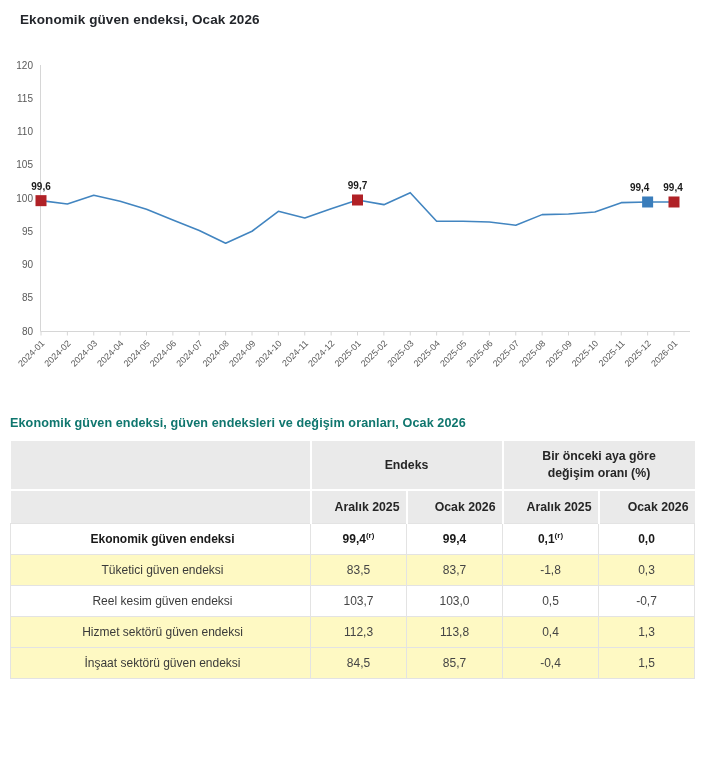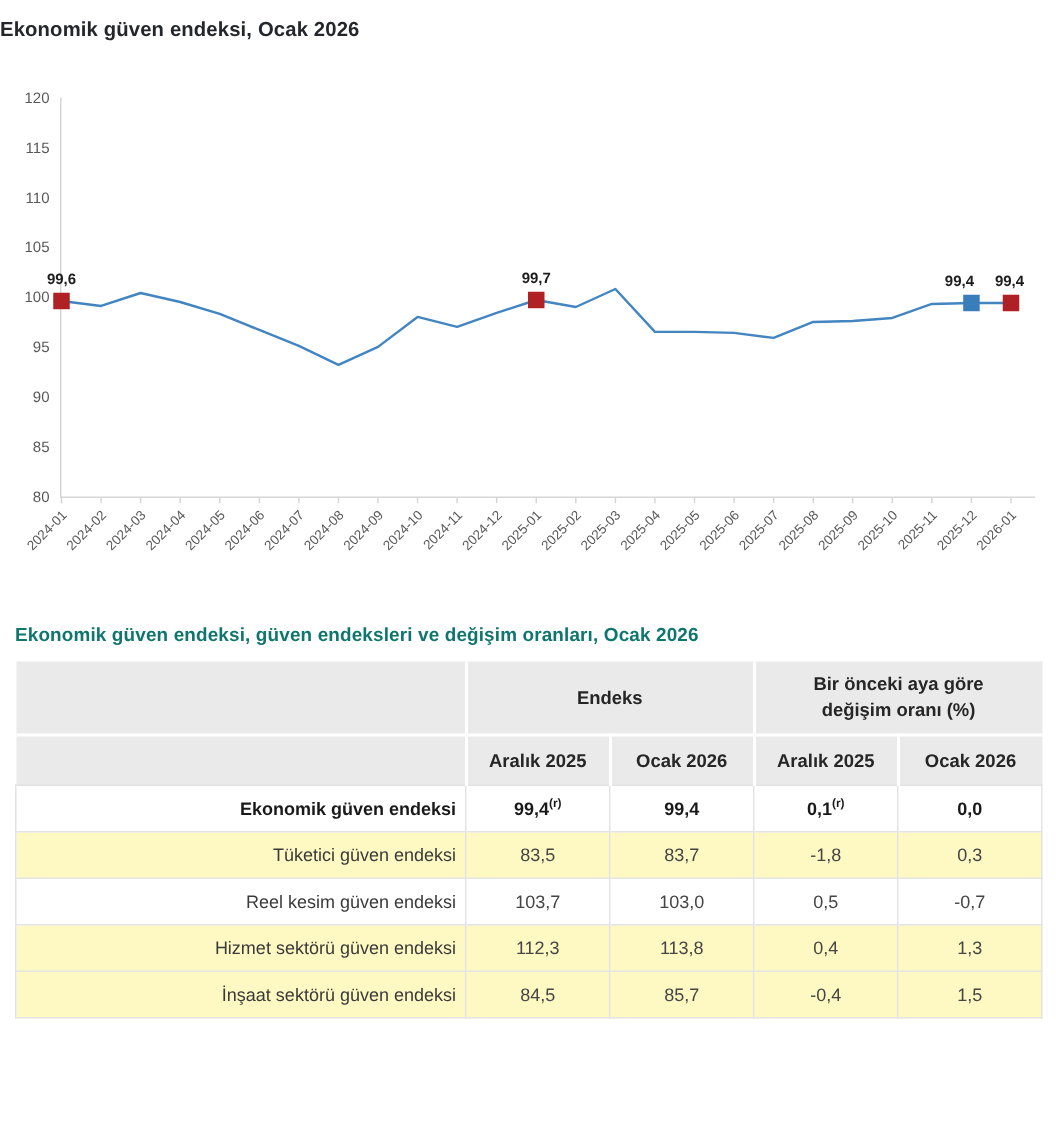--- a/index.html
+++ b/index.html
@@ -2,50 +2,50 @@
 <html><head>
 <meta charset="utf-8">
 <style>
   html,body{margin:0;padding:0;background:#fff;}
   .page{
     width:704px;height:758px;position:relative;overflow:hidden;background:#fff;
     font-family:"Liberation Sans",sans-serif;
   }
   .chart-title{
     font-size:13.5px;font-weight:700;color:#23262b;
-    padding:12px 10px 0 0;height:18px;letter-spacing:.1px;
+    padding:12px 10px 0 20px;height:18px;letter-spacing:.1px;
   }
   svg.chart{display:block;margin-top:14px;}
   .table-title{
     font-size:12.6px;font-weight:700;color:#0f766e;
     padding:0 10px;margin-top:26px;height:16px;letter-spacing:.1px;
   }
   table.ctab{
     border-collapse:collapse;table-layout:fixed;
     margin:9px 10px 0 10px;width:684px;
     font-size:12px;color:#3c3c3c;
   }
   table.ctab th{
     background:#eaeaea;font-weight:700;color:#262626;font-size:12.3px;
   }
   table.ctab th.gh{
     height:48px;text-align:center;vertical-align:middle;
     border-right:2px solid #fff;border-bottom:2px solid #fff;
     padding:0 28px;line-height:17px;
   }
   table.ctab th.ch{
-    height:30px;vertical-align:middle;
+    height:30px;text-align:right;vertical-align:middle;
     padding:1px 6px;border-right:2px solid #fff;
   }
   table.ctab th.last{border-right:none;}
   table.ctab tbody td{
     height:30px;border:1px solid #e3e3e3;
     padding:0 6px;text-align:center;vertical-align:middle;color:#454545;
   }
-  table.ctab tbody td.lbl{text-align:right;padding-left:10px;color:#3a3a3a;margin-left:20px;}
+  table.ctab tbody td.lbl{text-align:center;padding-left:10px;color:#3a3a3a;margin-left:20px;}
   table.ctab tbody tr.alt td{background:#fef9c3;}
   table.ctab tbody tr.bold td{font-weight:700;color:#191919;}
   table.ctab sup{font-size:8px;line-height:0;}
   .footnotes{padding:9px 10px 0 10px;font-size:11px;color:#3f3f3f;line-height:21px;}
   .footnotes div{white-space:nowrap;}
 </style>
 </head>
 <body>
 
 <div class="page">

